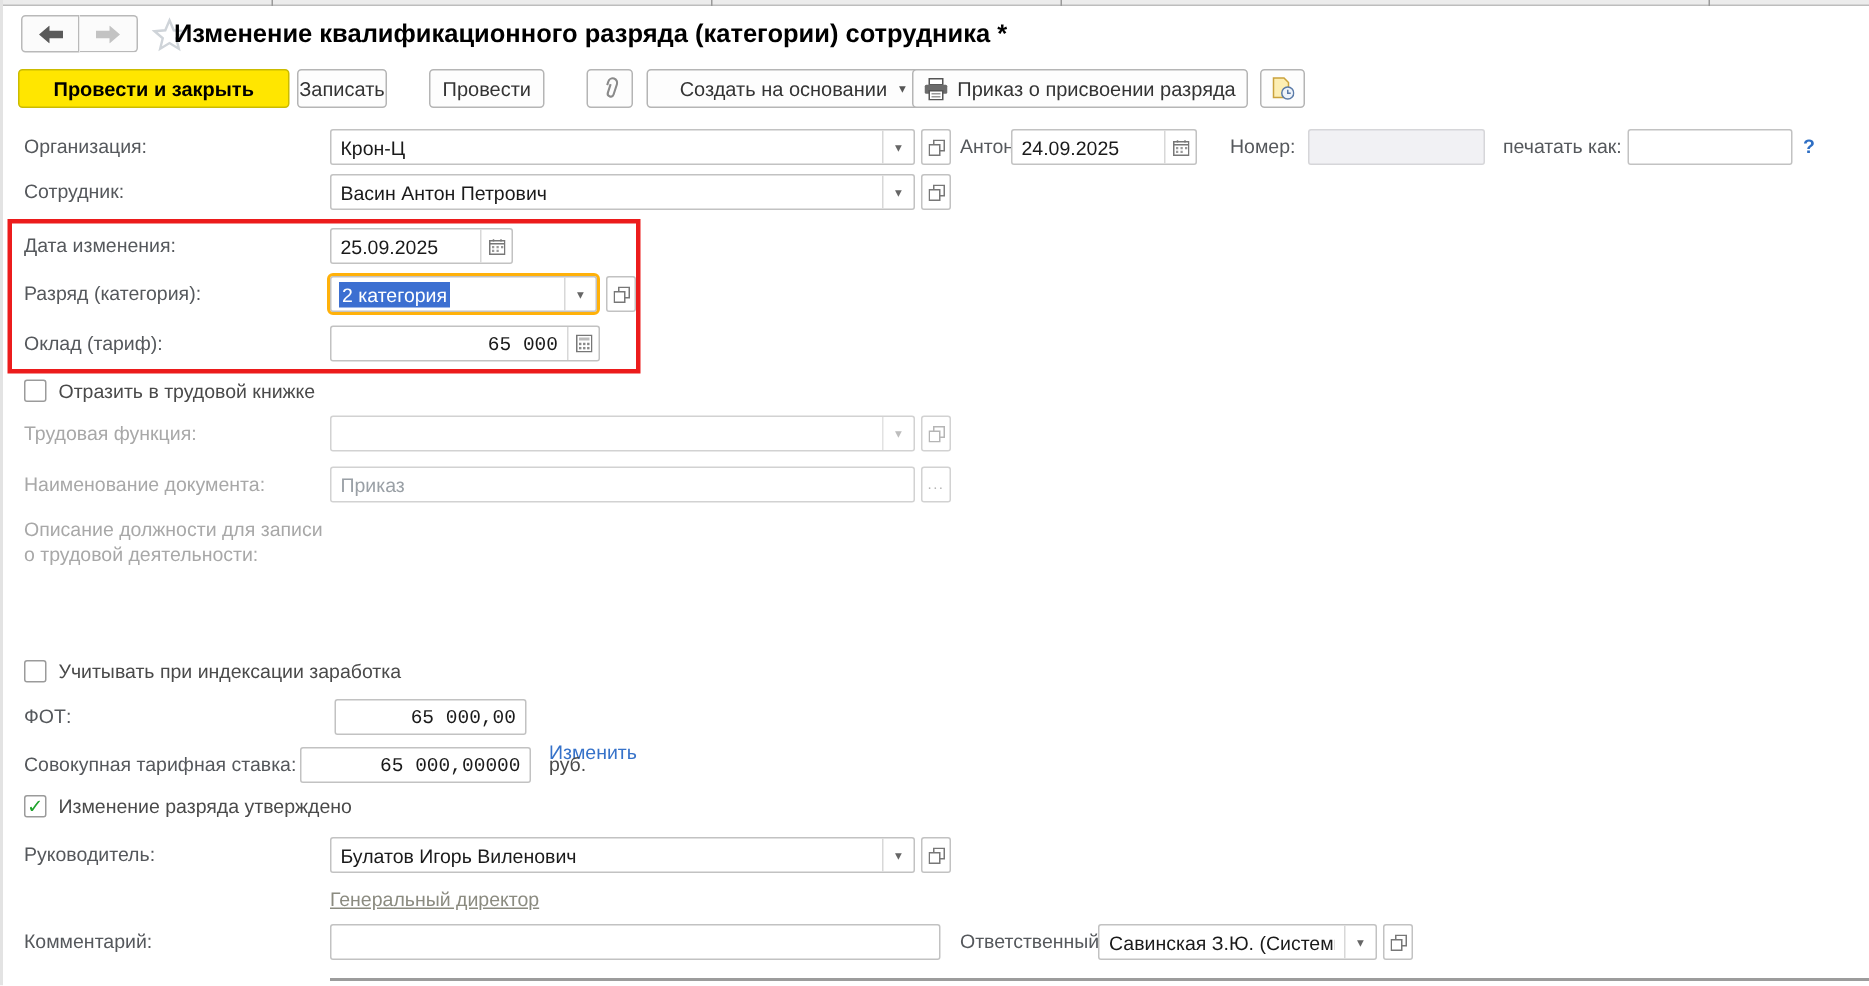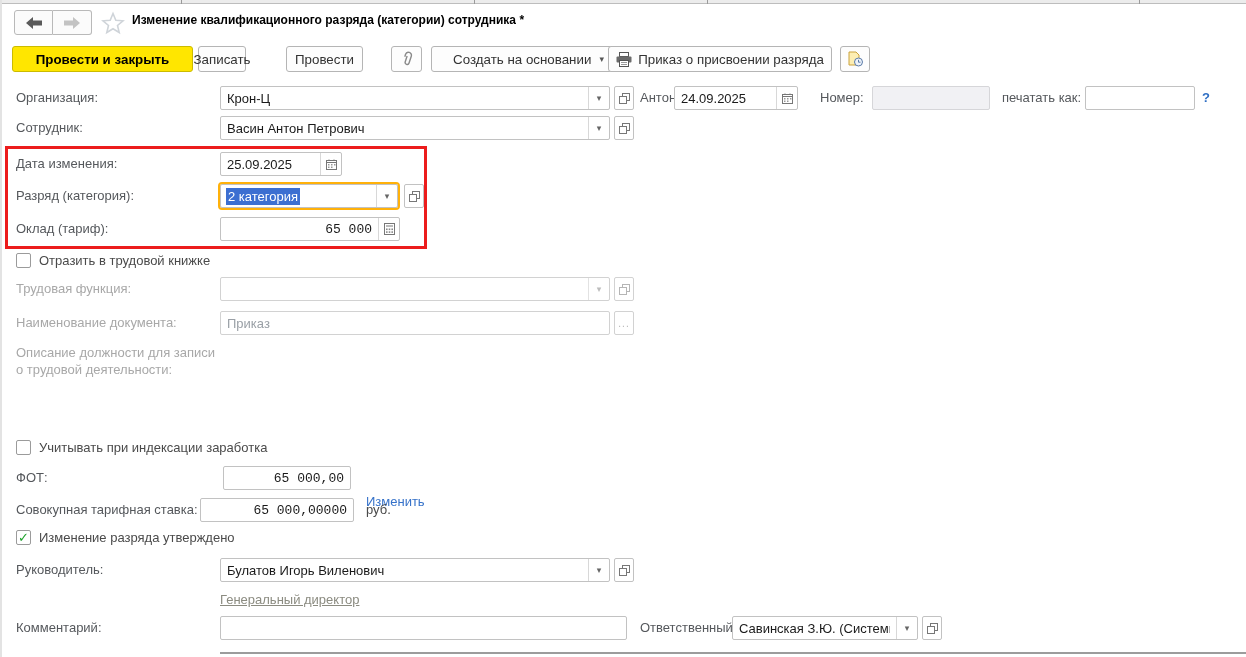--- a/index.html
+++ b/index.html
@@ -11,21 +11,21 @@
   
   .top-strip { position:absolute; left:0; top:0; width:1246px; height:4px; background:#ececec; border-bottom:1px solid #bdbdbd; }
   .top-strip .tick { position:absolute; top:0; width:1px; height:4px; background:#9a9a9a; }
 
   
   .navgroup { position:absolute; left:12px; top:10px; display:flex; }
   .nav-btn { width:39px; height:25px; background:#fbfbfb; border:1px solid #b9b9b9; display:flex; align-items:center; justify-content:center; cursor:pointer; }
   .nav-btn.back { border-radius:3px 0 0 3px; }
   .nav-btn.fwd  { border-radius:0 3px 3px 0; border-left:none; }
   .star { position:absolute; left:99px; top:11px; width:24px; height:24px; cursor:pointer; }
-  .page-title { position:absolute; left:130px; top:13px; font-size:12px; font-weight:bold; color:#000; white-space:nowrap; }
+  .page-title { position:absolute; left:114px; top:13px; font-size:17px; font-weight:bold; color:#000; white-space:nowrap; }
 
   
   .tb-btn { position:absolute; top:46px; height:26px; border:1px solid #b5b5b5; border-radius:3px; background:#fdfdfd;
             display:flex; align-items:center; justify-content:center; gap:6px; padding:12px 12px; color:#333; cursor:pointer; white-space:nowrap; }
   .tb-btn.primary { background:#ffe600; border-color:#cbbb00; font-weight:bold; color:#000; }
   .tb-caret { font-size:9px; color:#555; margin-left:2px; }
 
   
   .lbl { position:absolute; height:24px; line-height:24px; color:#55585c; white-space:nowrap; }
   .lbl.dis { color:#a8a8a8; }
@@ -98,21 +98,21 @@
   <div class="star">
     <svg width="24" height="24" viewBox="0 0 24 24">
         <path d="M12 2.5 L14.8 9.2 L22 9.8 L16.5 14.5 L18.2 21.5 L12 17.7 L5.8 21.5 L7.5 14.5 L2 9.8 L9.2 9.2 Z" fill="none" stroke="#cfd4d9" stroke-width="1.6"></path>
       </svg>
   </div>
   <div class="page-title">Изменение квалификационного разряда (категории) сотрудника *</div>
 
   <button class="tb-btn primary" style="left:10px;width:181px">
     <span>Провести и закрыть</span>
   </button>
-  <button class="tb-btn" style="left:196px;width:48px">
+  <button class="tb-btn" style="left:196px;width:60px">
     <span>Записать</span>
   </button>
   <button class="tb-btn" style="left:284px;width:77px">
     <span>Провести</span>
   </button>
   <button class="tb-btn" style="left:389px;width:31px;padding:0">
     <span>
       <svg width="14" height="16" viewBox="0 0 14 16">
           <path d="M4.2 6.5 L4.2 4 a3 3 0 0 1 6 0 L10.2 11.2 a2 2 0 0 1 -4 0 L6.2 5.2" fill="none" stroke="#8a8a8a" stroke-width="1.4" transform="rotate(18 7 8)"></path>
         </svg>

